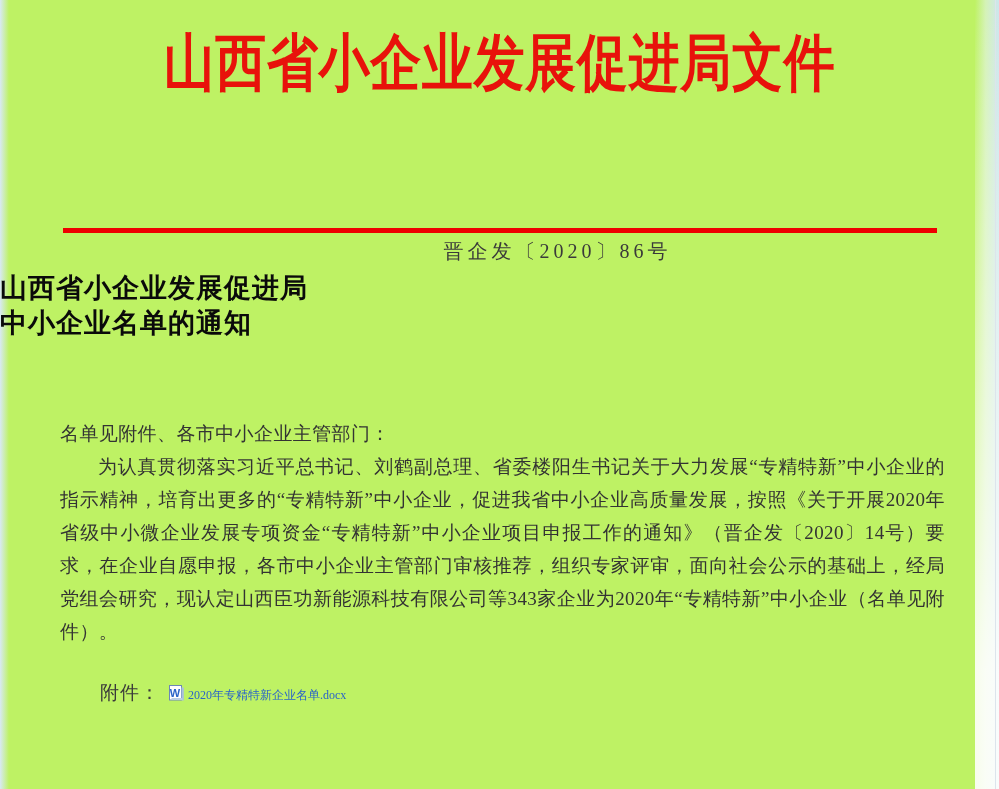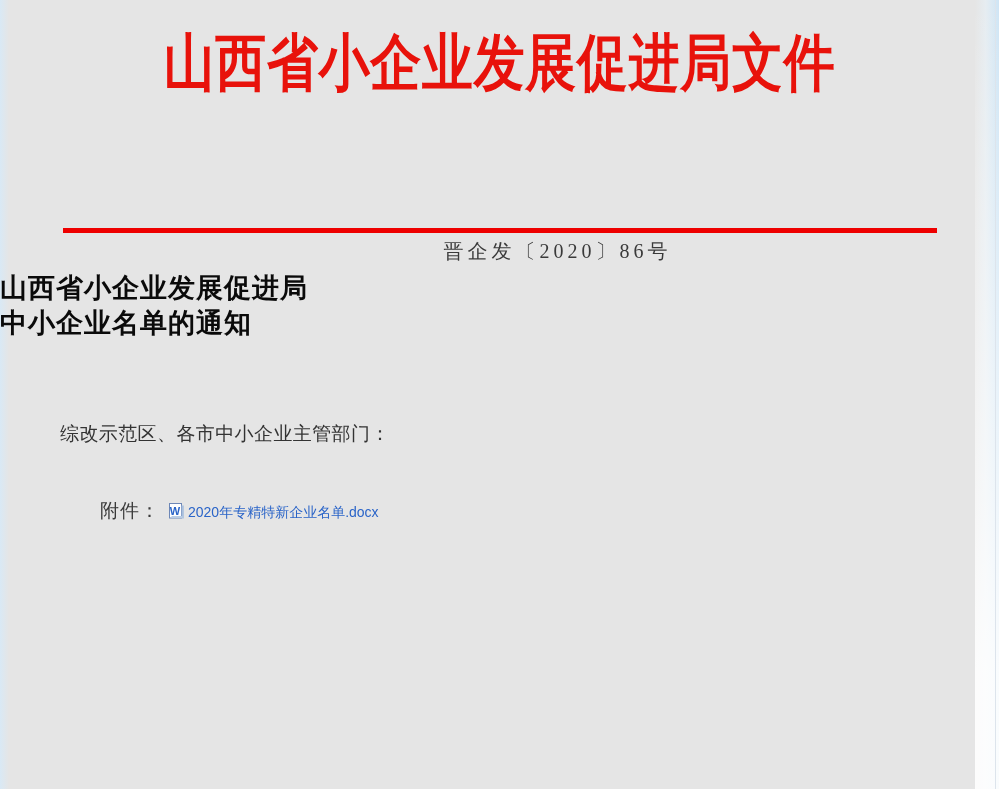--- a/index.html
+++ b/index.html
@@ -5,21 +5,21 @@
   html,body{margin:0;padding:0;}
   body{
     width:999px;height:789px;
     background:#ffffff;
     font-family:"Liberation Serif","DejaVu Serif",serif;
     overflow:hidden;
   }
   .page{
     position:relative;
     width:999px;height:789px;
-    background:#e5e5e5;
+    background:#bef264;
   }
   
   .edge-left{
     position:absolute;left:0;top:0;bottom:0;width:9px;
     background:linear-gradient(to right,#d9e9f5,rgba(255,255,255,0));
   }
   .edge-right{
     position:absolute;right:0;top:0;bottom:0;width:24px;
     background:linear-gradient(to left,
       rgba(205,229,246,.95),rgba(231,243,251,.55) 55%,rgba(255,255,255,0));
@@ -88,38 +88,38 @@
     font-size:19px;
     line-height:33px;
     letter-spacing:.4px;
     text-align:justify;
   }
   .salutation{text-indent:0;}
   .para{text-indent:2em;margin:0;}
 
   
   .attachment{
-    margin-top:44px;
+    margin-top:28px;
     padding-left:40px;
     text-align:left;
     font-size:19px;
     color:#3a3a3a;
     letter-spacing:1px;
   }
   .attachment .label{color:#3a3a3a;margin-right:8px;}
   .word-icon{
     display:inline-block;
     vertical-align:-3px;
     margin-right:3px;
   }
   .attachment a{
     color:#2a64c8;
     text-decoration:none;
-    font-family:Liberation Sans, sans-serif;
-    font-size:14px;
+    font-family:Liberation Serif, serif;
+    font-size:12px;
     letter-spacing:0;
   }
 </style>
 </head>
 <body>
 
 <div class="page">
 
   <div class="edge-left"></div>
   <div class="edge-right"></div>
@@ -135,21 +135,22 @@
   </div>
 
   <div class="red-rule"></div>
 
   <div class="doc-title">
     <div>山西省小企业发展促进局</div>
     <div>中小企业名单的通知</div>
   </div>
 
   <div class="content">
-    <div class="salutation">综改示范区、各市中小企业主管部门：</div>
+    <div class="salutation">名单见附件、各市中小企业主管部门：</div>
+    <p class="para">为认真贯彻落实习近平总书记、刘鹤副总理、省委楼阳生书记关于大力发展“专精特新”中小企业的指示精神，培育出更多的“专精特新”中小企业，促进我省中小企业高质量发展，按照《关于开展2020年省级中小微企业发展专项资金“专精特新”中小企业项目申报工作的通知》（晋企发〔2020〕14号）要求，在企业自愿申报，各市中小企业主管部门审核推荐，组织专家评审，面向社会公示的基础上，经局党组会研究，现认定山西臣功新能源科技有限公司等343家企业为2020年“专精特新”中小企业（名单见附件）。</p>
 
     <div class="attachment">
       <span class="label">附件：</span><span class="word-icon"><svg width="17" height="18" viewBox="0 0 17 18" aria-hidden="true">
             <rect x="1.5" y="1.5" width="12" height="14.5" fill="#fefeff" stroke="#6d87b7" stroke-width="1"></rect>
             <rect x="13.5" y="3.5" width="2.3" height="13" fill="#a9c0de"></rect>
             <rect x="3.5" y="14" width="11" height="2" fill="#b9cce4"></rect>
             <text x="7.5" y="12.5" font-size="11" font-weight="bold" fill="#2a64c8" text-anchor="middle" font-family="Liberation Sans, DejaVu Sans, sans-serif">W</text>
           </svg></span><a href="#">2020年专精特新企业名单.docx</a>
     </div>
   </div>

